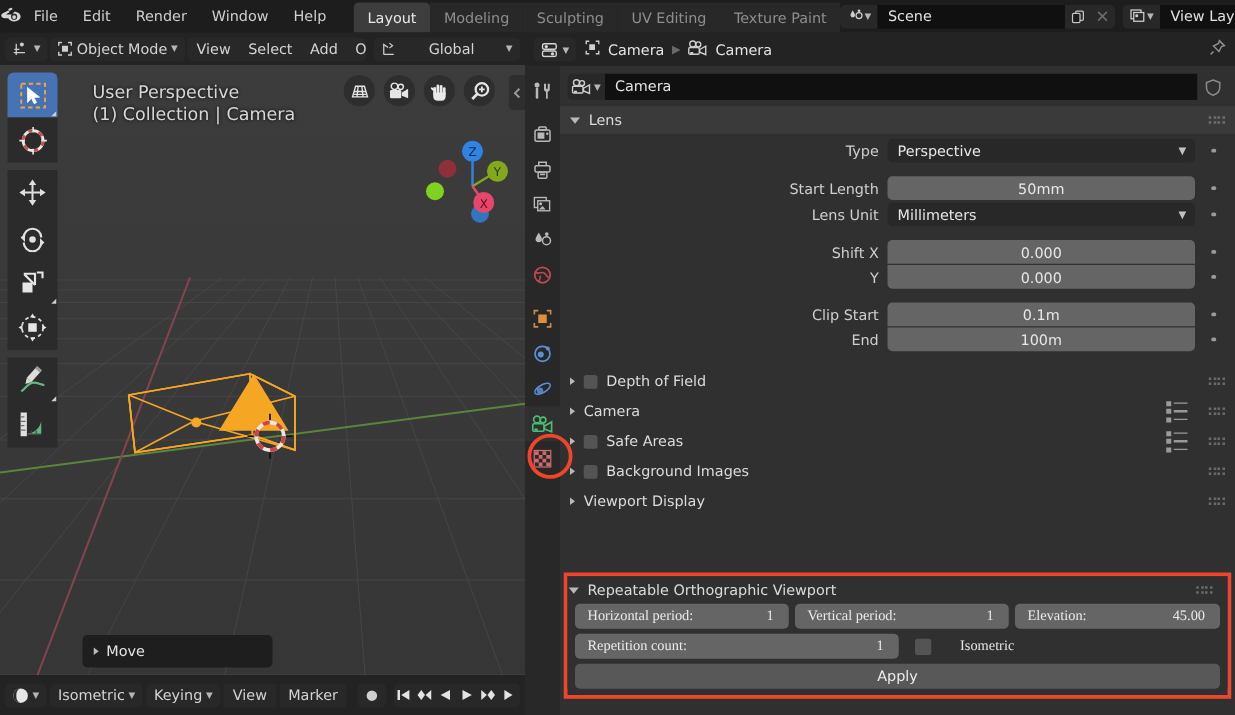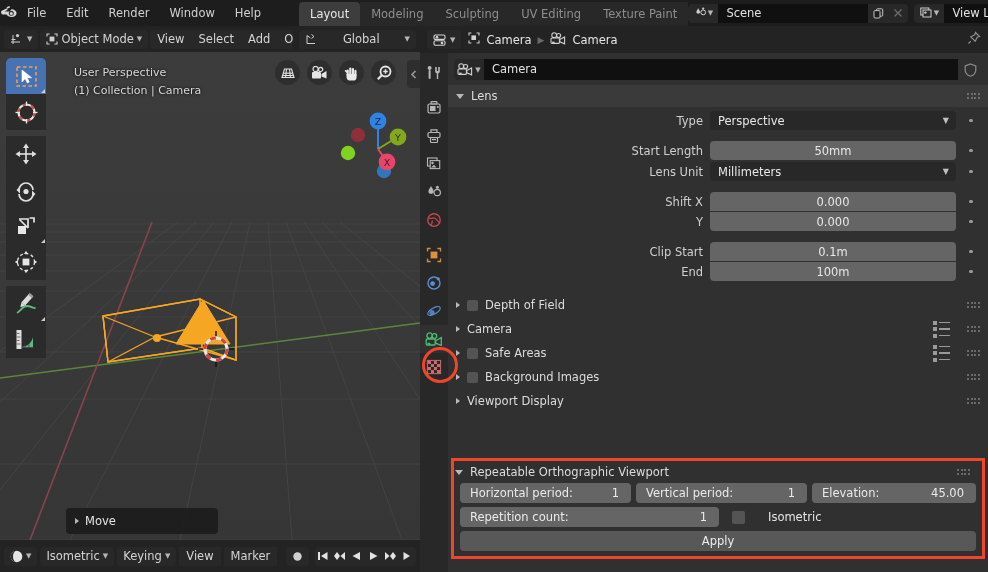--- a/index.html
+++ b/index.html
@@ -15,21 +15,21 @@
   
   #topbar {
     position:absolute; left:0; top:0; width:988px; height:26px;
     background:#1d1d1d; display:flex; align-items:center;
   }
   #blender-logo { width:30px; display:flex; align-items:center; justify-content:center; }
   .menu-item { padding:0 10px; height:20px; line-height:20px; color:#d0d0d0; font-size:11.5px; white-space:nowrap; }
   .wtab { height:24px; line-height:24px; padding:0 11px; color:#8e8e8e; font-size:11.5px;
           background:#282828; white-space:nowrap; }
   .wtab.active { background:#3d3d3d; color:#e8e8e8; border-radius:4px 4px 0 0; }
-  #wtabs { display:flex; align-items:flex-end; height:26px; margin-left:28px; }
+  #wtabs { display:flex; align-items:flex-end; height:26px; margin-left:12px; }
   #topbar-right { margin-left:auto; display:flex; align-items:center; gap:6px; padding-right:4px; }
   .idblock { display:flex; align-items:center; height:19px; background:#1d1d1d; border-radius:4px; overflow:hidden; }
   .idblock .idicon { width:30px; height:19px; background:#282828; display:flex; align-items:center;
                      justify-content:center; gap:1px; border-radius:4px 0 0 4px; }
   .idblock .idname { background:#101010; height:19px; line-height:19px; padding:0 8px; min-width:150px;
                      color:#e2e2e2; font-size:11.5px; }
   .idblock .idbtn { width:20px; height:19px; background:#282828; display:flex; align-items:center; justify-content:center; }
   .chev { font-size:7px; color:#b5b5b5; }
 
   
@@ -41,21 +41,21 @@
              background:#282828; border-radius:4px; color:#d4d4d4; font-size:11.5px; white-space:nowrap; }
   .hdr-plain { height:19px; line-height:19px; padding:0 7px; color:#d4d4d4; font-size:11.5px;
                background:#282828; white-space:nowrap; }
   .hdr-group { display:flex; background:#282828; border-radius:4px; overflow:hidden; }
   .hdr-group > div { height:19px; line-height:19px; padding:0 7px; color:#d4d4d4; font-size:11.5px; }
 
   
   #viewport { position:absolute; left:0; top:52px; width:420px; height:488px; overflow:hidden;
               background:#393939; }
   #vp-grid { position:absolute; inset:0; }
-  .vp-text { position:absolute; color:#d8d8d8; font-size:11px; text-shadow:0 0 3px #000; }
+  .vp-text { position:absolute; color:#d8d8d8; font-size:14px; text-shadow:0 0 3px #000; }
 
   
   #vp-toolbar { position:absolute; left:6px; top:6px; width:40px; display:flex; flex-direction:column; gap:0; z-index:6; }
   .tool-btn { width:40px; height:36px; background:#2b2b2b; display:flex; align-items:center; justify-content:center;
               position:relative; }
   .tool-btn.first { border-radius:5px 5px 0 0; }
   .tool-btn.active { background:#4772b3; }
   .tool-gap { height:6px; }
   .tool-corner { position:absolute; right:1px; bottom:1px; width:0;height:0;
                  border-left:4px solid transparent; border-bottom:4px solid #cfcfcf; }
@@ -131,21 +131,21 @@
   .row-gap-s { height:4px; }
 
   .listicon { display:flex; flex-direction:column; gap:2.5px; }
   .listicon span { display:flex; align-items:center; gap:2px; }
   .listicon i { display:block; width:4px; height:4px; background:#9a9a9a; }
   .listicon u { display:block; width:11px; height:1.6px; background:#9a9a9a; }
 
   
   #rov-wrap { position:absolute; left:3px; top:405px; width:534px; border:3px solid #f0452a; }
   #rov-inner { background:#303030; }
-  .rov-row { display:flex; gap:5px; padding:0 6px 4px 6px; }
+  .rov-row { display:flex; gap:5px; padding:0 6px 4px 6px;font-family:Liberation Serif, serif; }
   .rov-field { height:20px; background:#656565; border-radius:4px; display:flex; align-items:center;
                padding:0 10px; color:#eaeaea; font-size:11.5px; position:relative; }
   .rov-field .rv { position:absolute; right:12px; }
   .rov-check { display:flex; align-items:center; gap:23px; padding-left:8px; }
   .rov-check .box { width:13px; height:13px; background:#545454; border-radius:2px; }
   .rov-apply { margin:0 6px 5px 6px; height:20px; background:#585858; border-radius:4px;
                display:flex; align-items:center; justify-content:center; color:#ececec; font-size:11.5px; }
 
   #ptabs-highlight { position:absolute; left:2px; top:321px; width:36px; height:36px;
                      border:3px solid #f0452a; border-radius:50%; z-index:8; pointer-events:none; }

